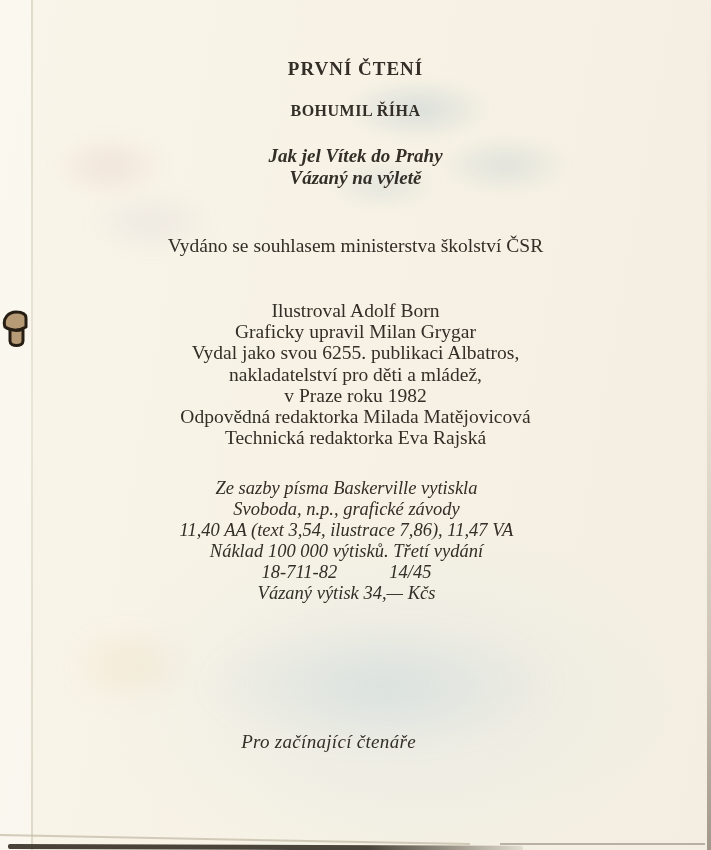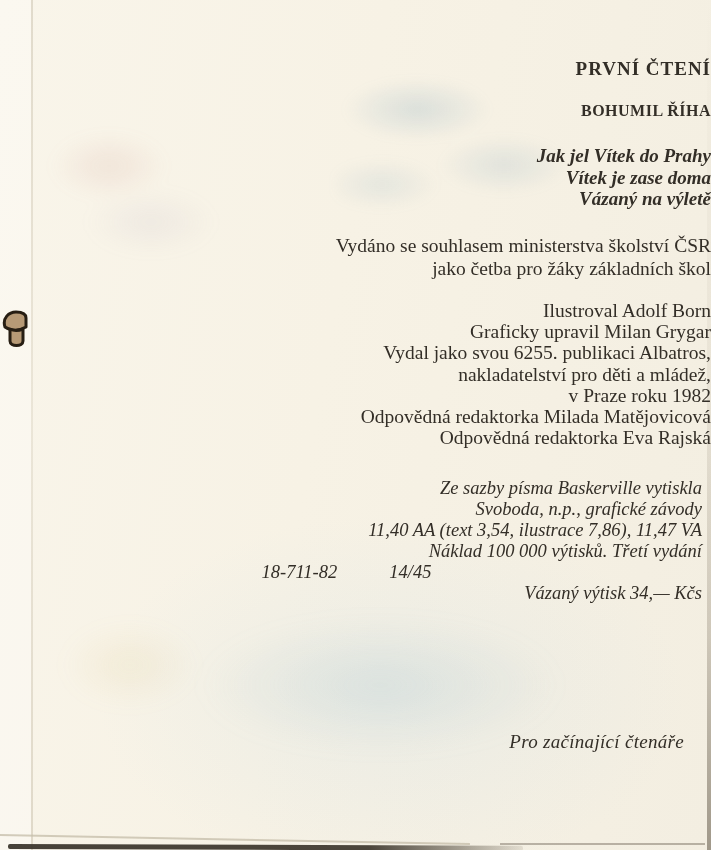--- a/index.html
+++ b/index.html
@@ -74,21 +74,21 @@
     left: 130px; top: 585px; width: 500px; height: 200px;
     background: radial-gradient(ellipse 50% 45% at 50% 50%, rgba(150,185,200,0.20), rgba(150,185,200,0) 72%);
     filter: blur(12px);
   }
   .ghost-bottom-left {
     left: 35px; top: 600px; width: 190px; height: 130px;
     background: radial-gradient(ellipse 50% 45% at 50% 50%, rgba(212,182,96,0.12), rgba(212,182,96,0) 70%);
     filter: blur(10px);
   }
   
-  .tblock { position: absolute; left: 0; width: 711px; text-align: right; }
+  .tblock { position: absolute; left: 0; width: 711px; text-align: center; }
   .line { display: block; }
   .series-title {
     top: 58px; font-size: 19px; font-weight: bold; letter-spacing: 1px;
   }
   .author-block { top: 100px; }
   .author-name { font-size: 16px; font-weight: bold; letter-spacing: 0.5px; line-height: 22px; }
   .book-title { font-size: 19px; font-weight: bold; font-style: italic; letter-spacing: 0.5px; line-height: 21px; }
   .contents-block { top: 145px; font-style: italic; font-weight: bold; font-size: 19px; line-height: 21.5px; }
   .approval-block { top: 235px; font-size: 19.5px; line-height: 22.5px; }
   .credits-block { top: 300px; font-size: 19.5px; line-height: 21.2px; }
@@ -125,37 +125,35 @@
   </div>
 
   <div class="tblock series-title">PRVNÍ ČTENÍ</div>
 
   <div class="tblock author-block">
     <span class="line author-name">BOHUMIL ŘÍHA</span>
   </div>
 
   <div class="tblock contents-block">
     <span class="line">Jak jel Vítek do Prahy</span>
-    <span class="line">Vítek je zase doma</span>
     <span class="line">Vázaný na výletě</span>
   </div>
 
   <div class="tblock approval-block">
     <span class="line">Vydáno se souhlasem ministerstva školství ČSR</span>
-    <span class="line">jako četba pro žáky základních škol</span>
   </div>
 
   <div class="tblock credits-block">
     <span class="line">Ilustroval Adolf Born</span>
     <span class="line">Graficky upravil Milan Grygar</span>
     <span class="line">Vydal jako svou 6255. publikaci Albatros,</span>
     <span class="line">nakladatelství pro děti a mládež,</span>
     <span class="line">v Praze roku 1982</span>
     <span class="line">Odpovědná redaktorka Milada Matějovicová</span>
-    <span class="line">Odpovědná redaktorka Eva Rajská</span>
+    <span class="line">Technická redaktorka Eva Rajská</span>
   </div>
 
   <div class="tblock printinfo-block">
     <span class="line">Ze sazby písma Baskerville vytiskla</span>
     <span class="line">Svoboda, n.p., grafické závody</span>
     <span class="line">11,40 AA (text 3,54, ilustrace 7,86), 11,47 VA</span>
     <span class="line">Náklad 100 000 výtisků. Třetí vydání</span>
     <span class="line code-line">
       <span>18-711-82</span>
       <span>14/45</span>

